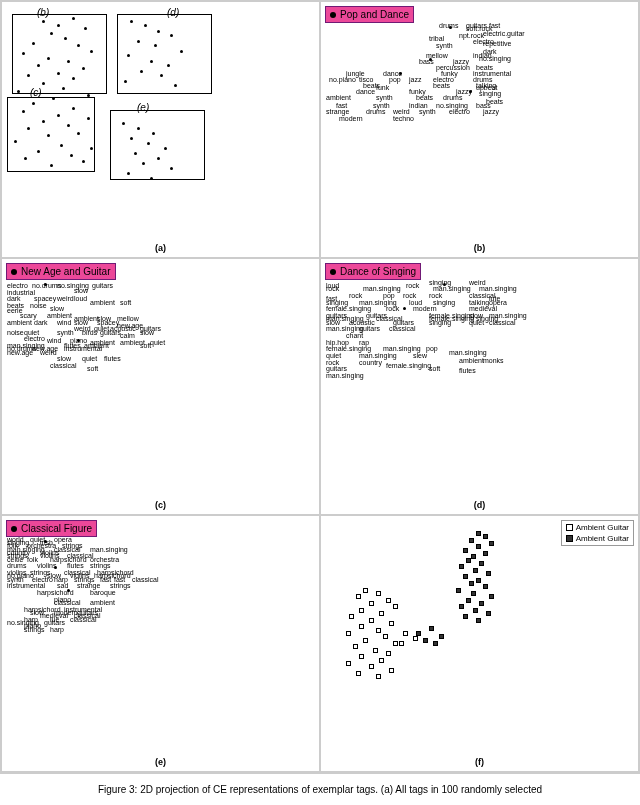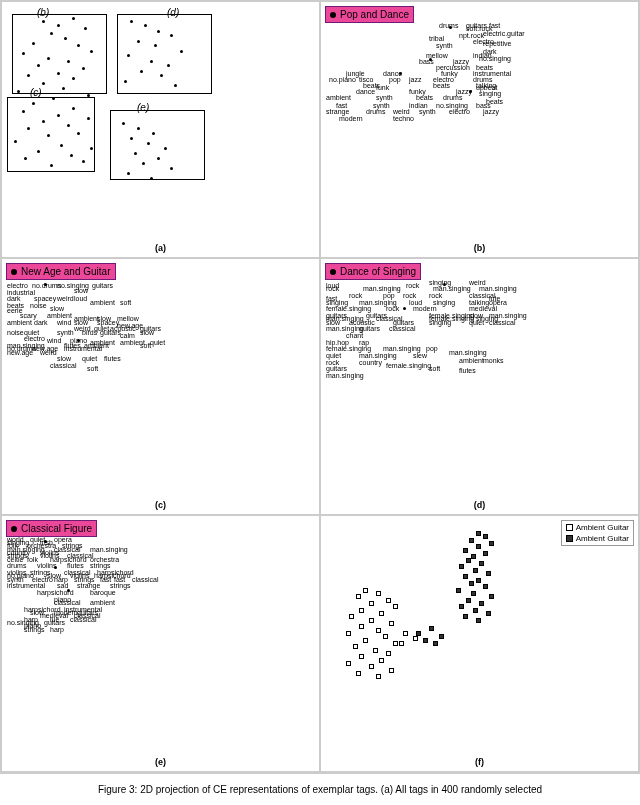--- a/index.html
+++ b/index.html
@@ -576,15 +576,15 @@
           <div class="sq-open" style="top:115px;left:82px"></div>
         <div class="sq-open" style="top:120px;left:92px"></div>
           <div class="sq-open" style="top:125px;left:78px"></div>
       </div>
       <span class="panel-label" style="bottom:4px;left:50%;transform:translateX(-50%)">(f)</span>
     </div>
 
   </div>
 
   <div class="caption">
-    <span>Figure 3: 2D projection of CE representations of exemplar tags. (a) All tags in 400 randomly selected</span>
+    <span>Figure 3: 2D projection of CE representations of exemplar tags. (a) All tags in 100 randomly selected</span>
   </div>
 </div>
 
 </body></html>

